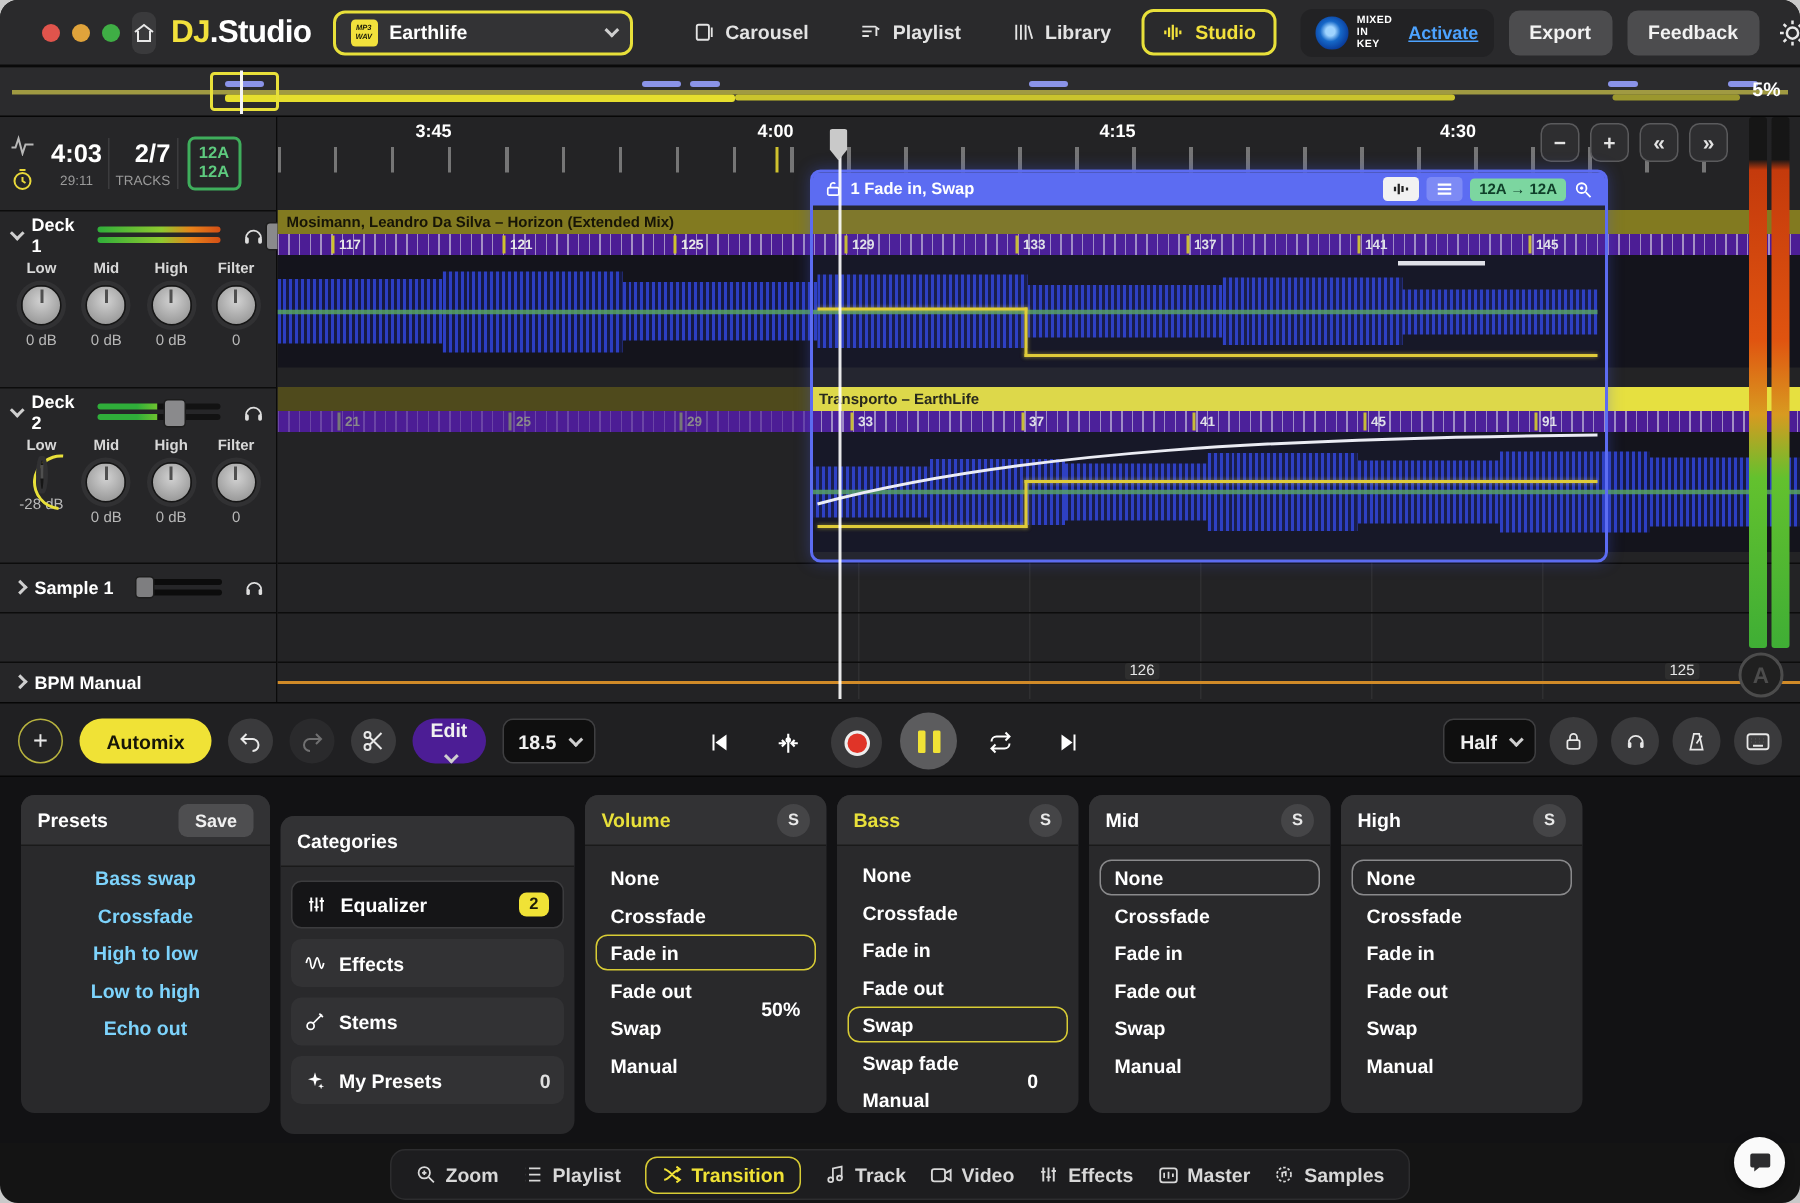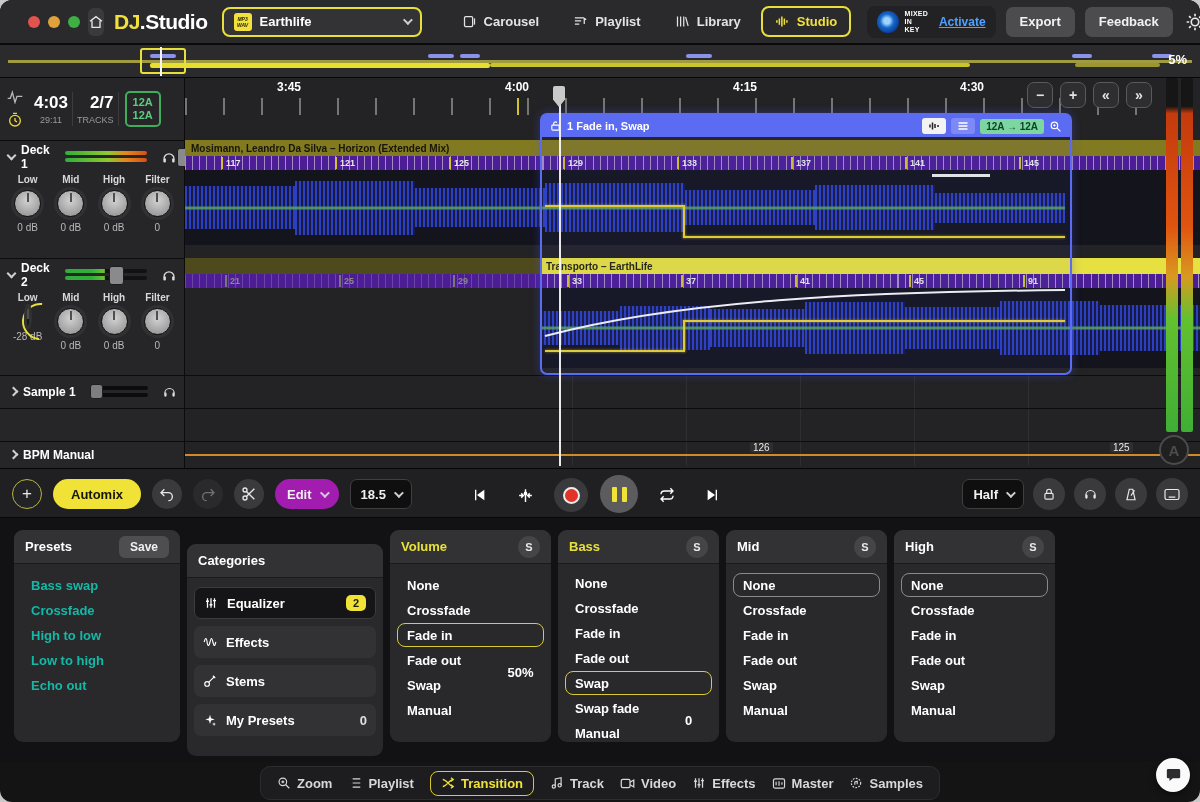--- a/index.html
+++ b/index.html
@@ -109,40 +109,40 @@
   .fadecurve { position:absolute; left:355px; top:208px; }
   .marker-line { position:absolute; left:747px; top:96px; width:58px; height:3px; background:#e8e8e8; }
 
   
   .toolbar { position:absolute; left:0; top:468px; width:1200px; height:50px; background:#202022; border-top:1px solid #060606; border-bottom:1px solid #060606; }
   .tb-left { position:absolute; left:12px; top:10px; display:flex; align-items:center; gap:11px; }
   .cbtn { width:30px; height:30px; border-radius:50%; background:#3a3a3c; border:none; color:#e8e8e8; display:flex; align-items:center; justify-content:center; font-size:15px; }
   .plusbtn { background:#232325; border:1.5px solid #b9b43f; color:#e8e8e8; font-size:17px; }
   .automix { height:30px; border:none; border-radius:15px; background:#f0e236; color:#161608; font-size:13px; font-weight:bold; padding:0 18px; }
   .dis { opacity:0.4; }
-  .editbtn { height:30px; border:none; border-radius:15px; background:#a21caf; color:#f0f0f0; font-size:13px; font-weight:bold; padding:0 12px; display:flex; align-items:center; gap:8px; }
+  .editbtn { height:30px; border:none; border-radius:15px; background:#4c1d95; color:#f0f0f0; font-size:13px; font-weight:bold; padding:0 12px; display:flex; align-items:center; gap:8px;flex-direction:column; }
   .valbox { height:30px; border:1px solid #3f3f41; border-radius:7px; background:#0f0f0f; color:#f0f0f0; font-size:13px; font-weight:bold; padding:0 10px; display:flex; align-items:center; gap:8px; }
   .tb-center { position:absolute; left:462px; top:8px; display:flex; align-items:center; gap:12px; }
   .tbtn { width:34px; height:34px; border-radius:50%; background:#3a3a3c; border:none; color:#f2f2f2; display:flex; align-items:center; justify-content:center; }
   .tbtn.plain { background:transparent; }
   .recdot { width:17px; height:17px; border-radius:50%; border:2.5px solid #ededed; background:#e03428; }
   .pausebtn { width:38px; height:38px; background:#5c5c5e; margin-top:-2px; }
   .pausebtn i { width:5px; height:15px; background:#f0e236; display:inline-block; margin:0 2.5px; border-radius:1px; }
   .tb-right { position:absolute; right:12px; top:9px; display:flex; align-items:center; gap:9px; }
 
   
   .panelzone { position:absolute; left:0; top:518px; width:1200px; height:244px; background:#121214; }
   .panels { position:absolute; left:14px; top:12px; display:flex; gap:7px; }
   .panel { background:#29292b; border-radius:9px; height:212px; overflow:hidden; }
   .phead { height:34px; background:#323234; display:flex; align-items:center; padding:0 11px; font-size:13px; font-weight:bold; color:#fff; border-bottom:1px solid #1a1a1a; }
   .phead .yellow { color:#e8e03a; }
   .savebtn { margin-left:auto; background:#4e4e50; border:none; border-radius:6px; color:#f0f0f0; font-size:12px; font-weight:bold; padding:4px 11px; }
   .sbtn { margin-left:auto; width:22px; height:22px; border-radius:50%; background:#454547; border:none; color:#e8e8e8; font-size:11px; font-weight:bold; }
   .pbody { padding:9px 7px; }
-  .pre-item { color:#14b8a6; font-size:13px; font-weight:bold; padding:5px 10px; }
+  .pre-item { color:#7dd3fc; font-size:13px; font-weight:bold; padding:5px 10px;text-align:center; }
   .cat-row { display:flex; align-items:center; gap:9px; background:#323234; border-radius:7px; height:32px; padding:0 9px; margin-bottom:7px; color:#fff; font-size:13px; font-weight:bold; }
   .cat-row.active { background:#151517; border:1px solid #3c3c3e; }
   .cat-badge { margin-left:auto; background:#f0e236; color:#1c1c08; border-radius:5px; font-size:11px; padding:2px 7px; }
   .cat-count { margin-left:auto; color:#e0e0e0; font-size:13px; }
   .opt { display:flex; align-items:center; color:#fff; font-size:13px; font-weight:bold; height:24px; padding:0 9px; margin-bottom:1px; border:1.5px solid transparent; border-radius:8px; }
   .opt.sel { border-color:#d8cc35; padding:0; }
   .opt.sel .opt-label { padding:0 9px; flex:1; }
   .opt-val { width:46px; text-align:center; border-left:1.5px solid #d8cc35; align-self:stretch; display:flex; align-items:center; justify-content:center;margin-top:48px; }
   .opt.outlined { border-color:#8a8a8c; }
 

